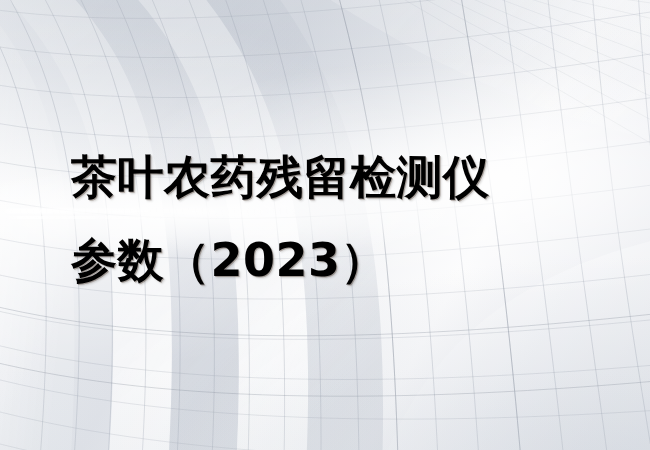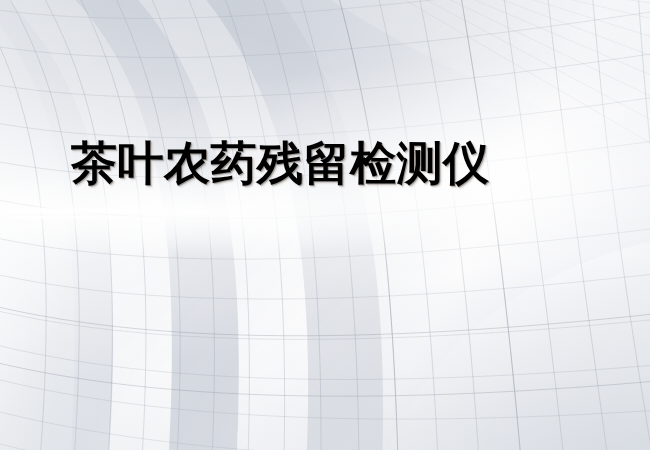--- a/index.html
+++ b/index.html
@@ -95,21 +95,21 @@
   
   #bg-vignette {
     background:
       linear-gradient(180deg, rgba(255,255,255,0.10) 0%, rgba(255,255,255,0.0) 18%, rgba(255,255,255,0.0) 82%, rgba(210,215,222,0.18) 100%);
   }
 
   
   #title-block {
     position: absolute;
     left: 71px;
-    top: 122px;
+    top: 136px;
     width: 520px;
   }
   .title-line {
     color: #000000;
     font-family: "DejaVu Sans", "Liberation Sans", sans-serif;
     font-weight: 700;
     font-size: 46px;
     line-height: 83px;
     letter-spacing: 0.5px;
     white-space: nowrap;
@@ -224,15 +224,16 @@
   </div>
 
   <div class="bg-layer" id="bg-glow"></div>
 
   <div class="bg-layer" id="bg-streak"></div>
   <div class="bg-layer" id="bg-streak2"></div>
   <div class="bg-layer" id="bg-vignette"></div>
 
   <div id="title-block">
     <div class="title-line">茶叶农药残留检测仪</div>
+    <div class="title-line">参数（2023）</div>
   </div>
 
 </div>
 
 </body></html>

